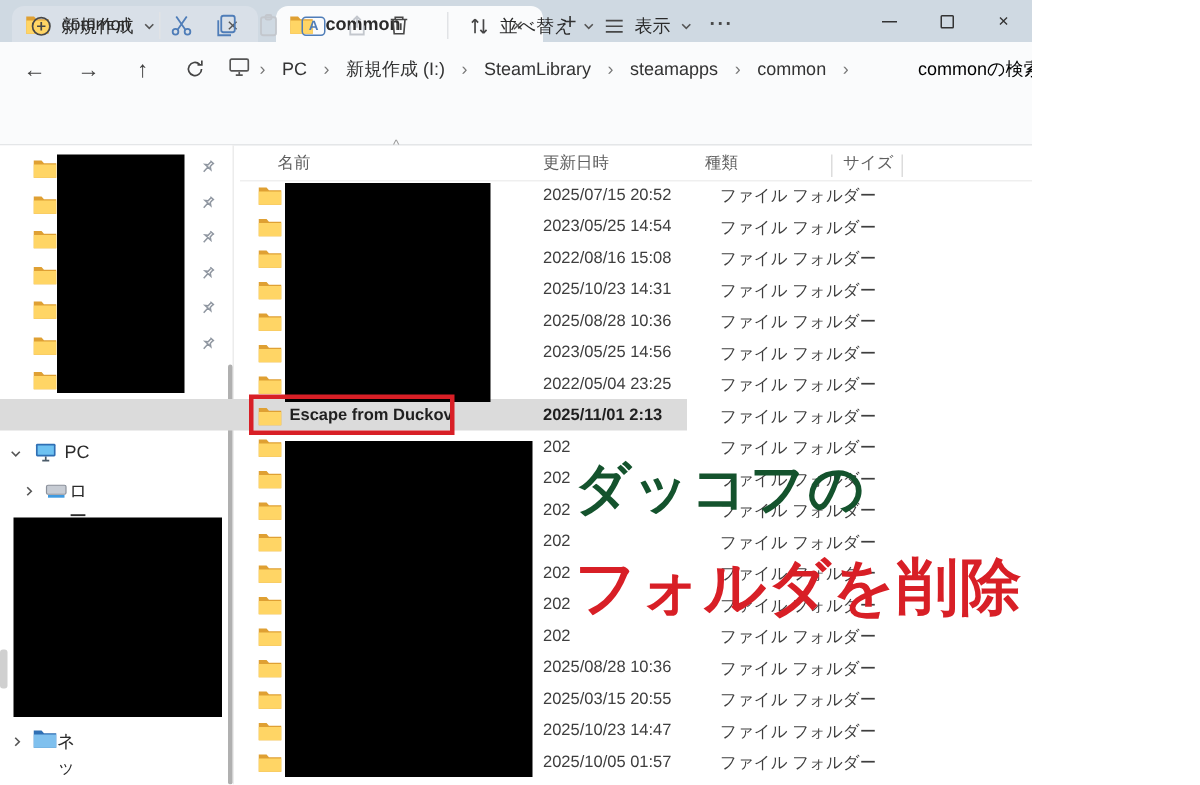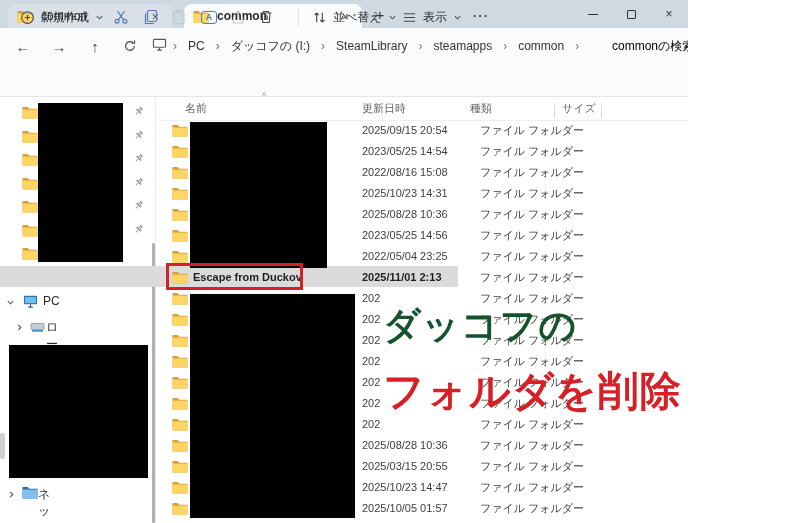--- a/index.html
+++ b/index.html
@@ -116,21 +116,21 @@
       </svg>
   </div>
   <div class="crumbs" id="crumbs">
       <span><svg width="15" height="13" viewBox="0 0 16 14">
           <rect x="1.5" y="1.5" width="13" height="8.5" rx="1" fill="none" stroke="#555" stroke-width="1.2"></rect>
           <path d="M5.5 13h5M8 10.5V13" stroke="#555" stroke-width="1.2"></path>
         </svg></span>
       <span class="csep">›</span>
       <span class="crumb">PC</span>
       <span class="csep">›</span>
-      <span class="crumb">ダッコフの (I:)</span>
+      <span class="crumb">新規作成 (I:)</span>
       <span class="csep">›</span>
       <span class="crumb">SteamLibrary</span>
       <span class="csep">›</span>
       <span class="crumb">steamapps</span>
       <span class="csep">›</span>
       <span class="crumb">common</span>
       <span class="csep">›</span>
     </div>
   <div class="searchbox">
     <span>commonの検索</span>
@@ -344,21 +344,21 @@
 
   <div class="rows-wrap" id="rows">
       <div class="row" style="top: 119.5px;">
         <span class="cell c-ic">
           <svg width="16" height="13" viewBox="0 0 16 13">
             <path d="M.5 1h5.2l1.6 1.8h8.2v9.7H.5z" fill="#dfa033"></path>
             <path d="M.5 3.6h15v8.9H.5z" fill="#ffd565"></path>
           </svg>
         </span>
         <span class="cell c-name"></span>
-        <span class="cell c-date">2025/09/15 20:54</span>
+        <span class="cell c-date">2025/07/15 20:52</span>
         <span class="cell c-type">ファイル フォルダー</span>
       </div>
       <div class="row" style="top: 140.5px;">
         <span class="cell c-ic">
           <svg width="16" height="13" viewBox="0 0 16 13">
             <path d="M.5 1h5.2l1.6 1.8h8.2v9.7H.5z" fill="#dfa033"></path>
             <path d="M.5 3.6h15v8.9H.5z" fill="#ffd565"></path>
           </svg>
         </span>
         <span class="cell c-name"></span>

